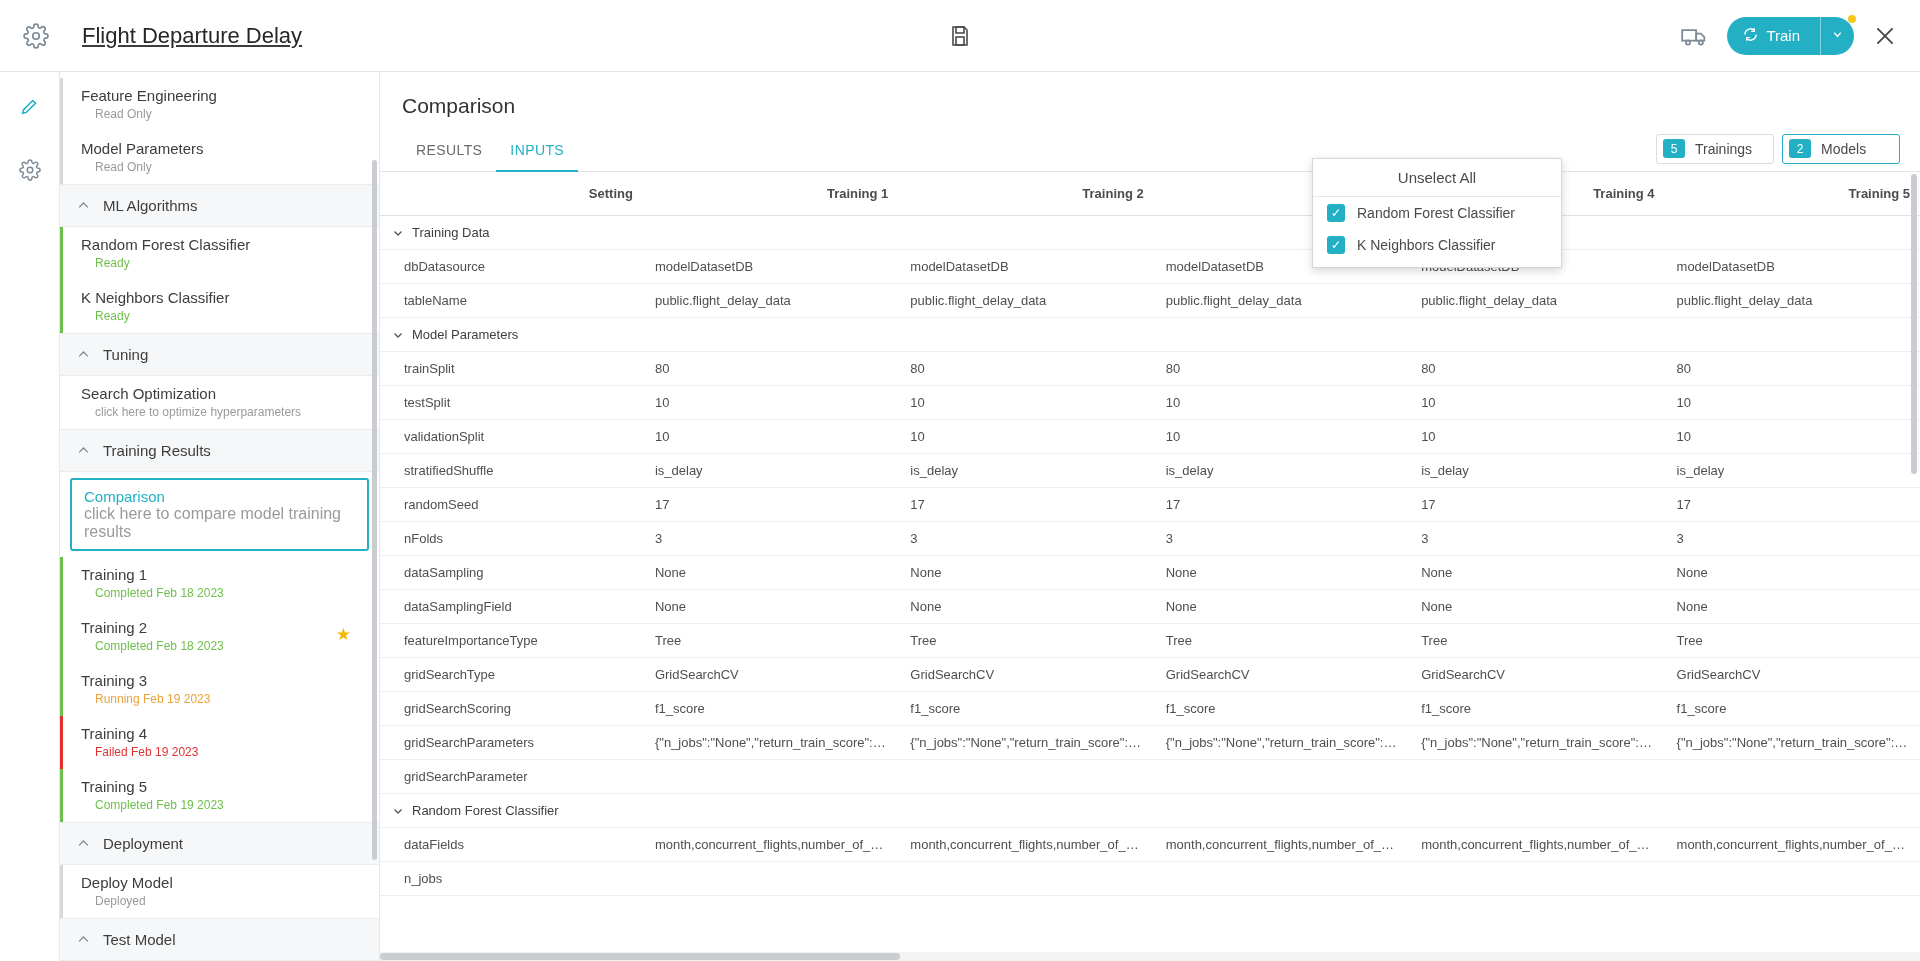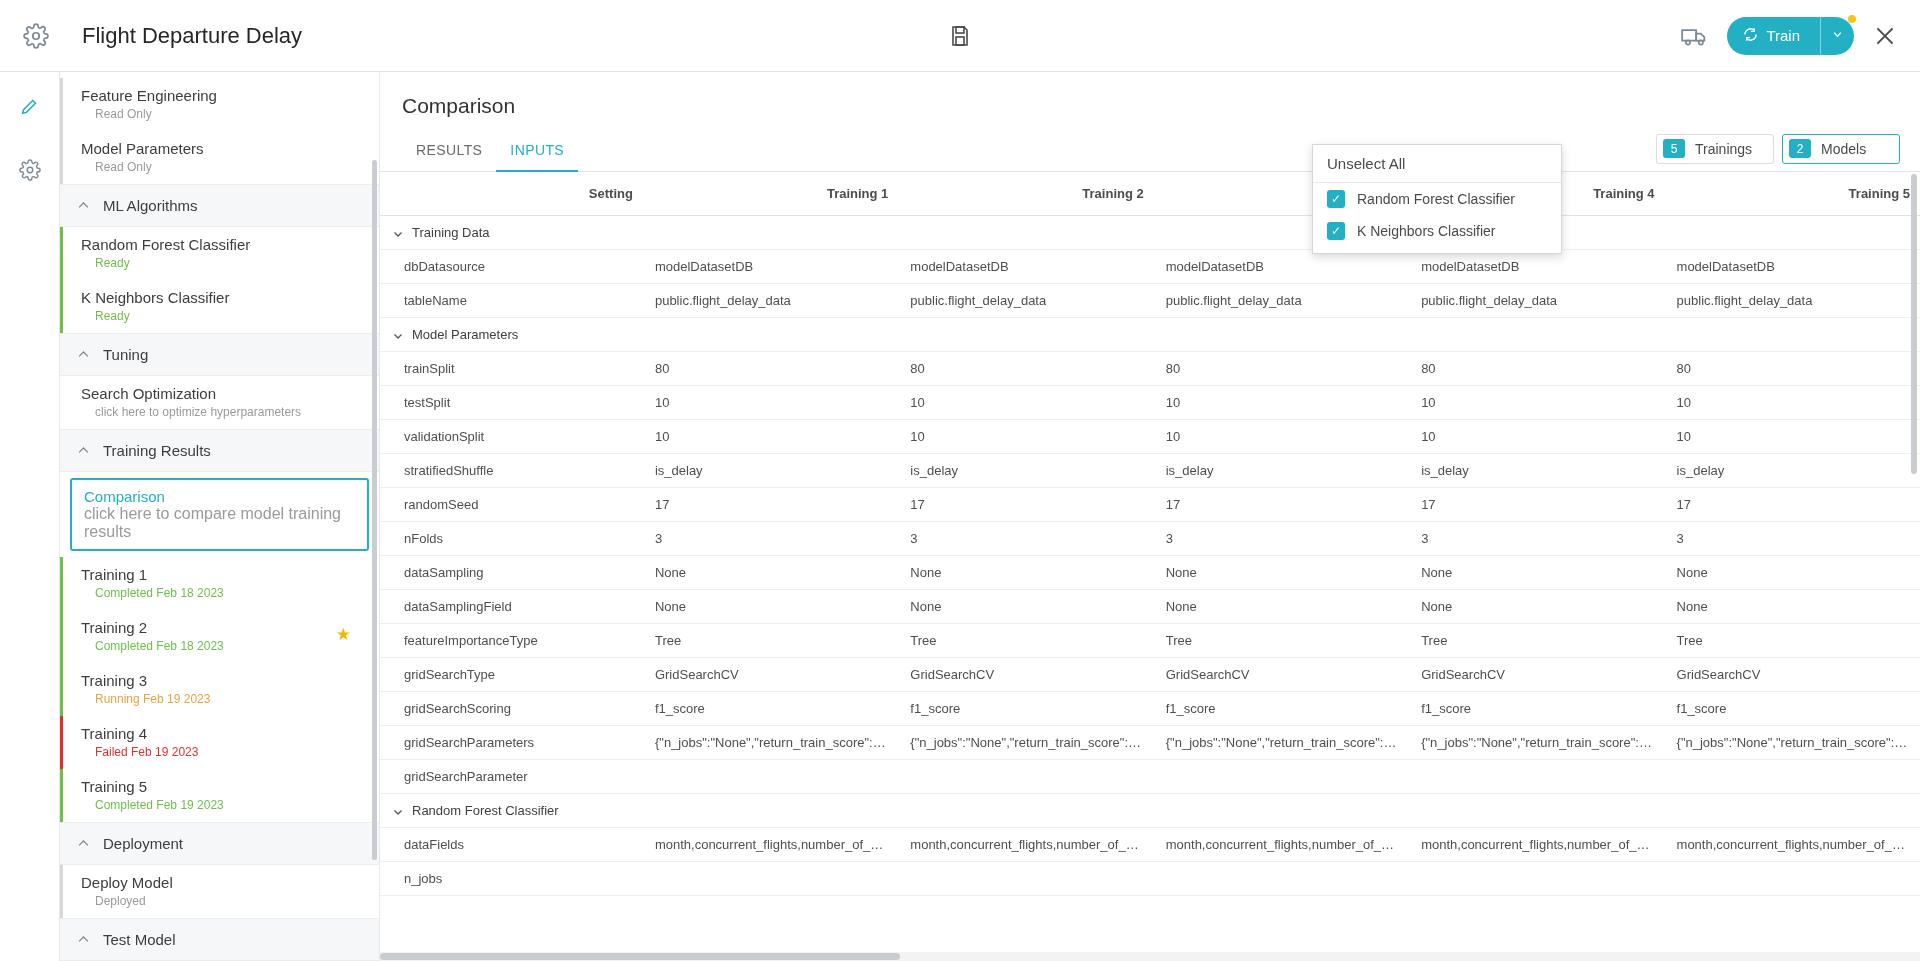--- a/index.html
+++ b/index.html
@@ -14,21 +14,21 @@
   .app { position: relative; width: 1920px; height: 961px; display: flex; flex-direction: column; }
 
   
   .topbar {
     height: 72px; flex: 0 0 72px;
     display: flex; align-items: center;
     border-bottom: 1px solid #e4e4e4;
     background: #fff;
     position: relative;
   }
-  .topbar-left { display: flex; align-items: center; }
+  .topbar-left { display: flex; align-items: center; text-decoration: underline; }
   .gear-btn {
     width: 72px; height: 72px; display: flex; align-items: center; justify-content: center;
     color: #7d8a95; cursor: pointer;
   }
   .app-title {
     font-size: 22px; color: #262626; font-weight: 400; margin-left: 10px;
     white-space: nowrap;
   }
   .topbar-center {
     position: absolute; left: 50%; top: 0; transform: translateX(-50%);
@@ -136,21 +136,21 @@
   .pill .badge {
     background: #23b0c4; color: #fff; border-radius: 3px; font-size: 12px; height: 19px; min-width: 22px;
     display: flex; align-items: center; justify-content: center; padding: 0 5px;
   }
   .pill.active { border-color: #23b0c4; }
 
   
   .dropdown {
     position: absolute; z-index: 40; background: #fff; border: 1px solid #d6d6d6;
     box-shadow: 0 3px 9px rgba(0,0,0,.16); width: 250px;
-    top: 144px; left: 1312px; padding: 0 0 6px 0;
+    top: 158px; left: 1312px; padding: 0 0 6px 0; text-align: center;
   }
   .dd-head {
     font-size: 15px; color: #4a4a4a; padding: 10px 14px; border-bottom: 1px solid #e7e7e7; cursor: pointer;
   }
   .dd-item { display: flex; align-items: center; gap: 12px; padding: 7px 14px; cursor: pointer; }
   .dd-item .label { font-size: 14px; color: #4a4a4a; }
   .cbx {
     width: 18px; height: 18px; border-radius: 3px; background: #23b0c4; color: #fff;
     display: flex; align-items: center; justify-content: center; font-size: 12px; flex: 0 0 18px;
   }
@@ -163,21 +163,21 @@
     padding: 14px 10px 14px 12px; border-bottom: 1px solid #e2e2e2; background: #fff;
   }
   table.cmp td {
     font-size: 13px; color: #4f4f4f; padding: 9px 10px 9px 12px;
     border-bottom: 1px solid #efefef; white-space: nowrap; overflow: hidden; text-overflow: ellipsis;
   }
   table.cmp td.setting { padding-left: 24px; }
   tr.group td {
     font-size: 13px; color: #3e3e3e; padding-left: 12px; background: #fff;
   }
-  .grp-label { display: flex; align-items: flex-end; gap: 8px; }
+  .grp-label { display: flex; align-items: center; gap: 8px; }
   .caret-down { color: #555; display: flex; align-items: center; }
   col.c-setting { width: 210px; }
   col.c-t { width: 204px; }
 
   .vscroll-track {
     position: absolute; right: 1px; top: 0; width: 10px; height: 100%;
   }
   .vscroll-thumb {
     position: absolute; right: 2px; top: 2px; width: 6px; height: 300px; background: #c9cdd1; border-radius: 3px;
   }

